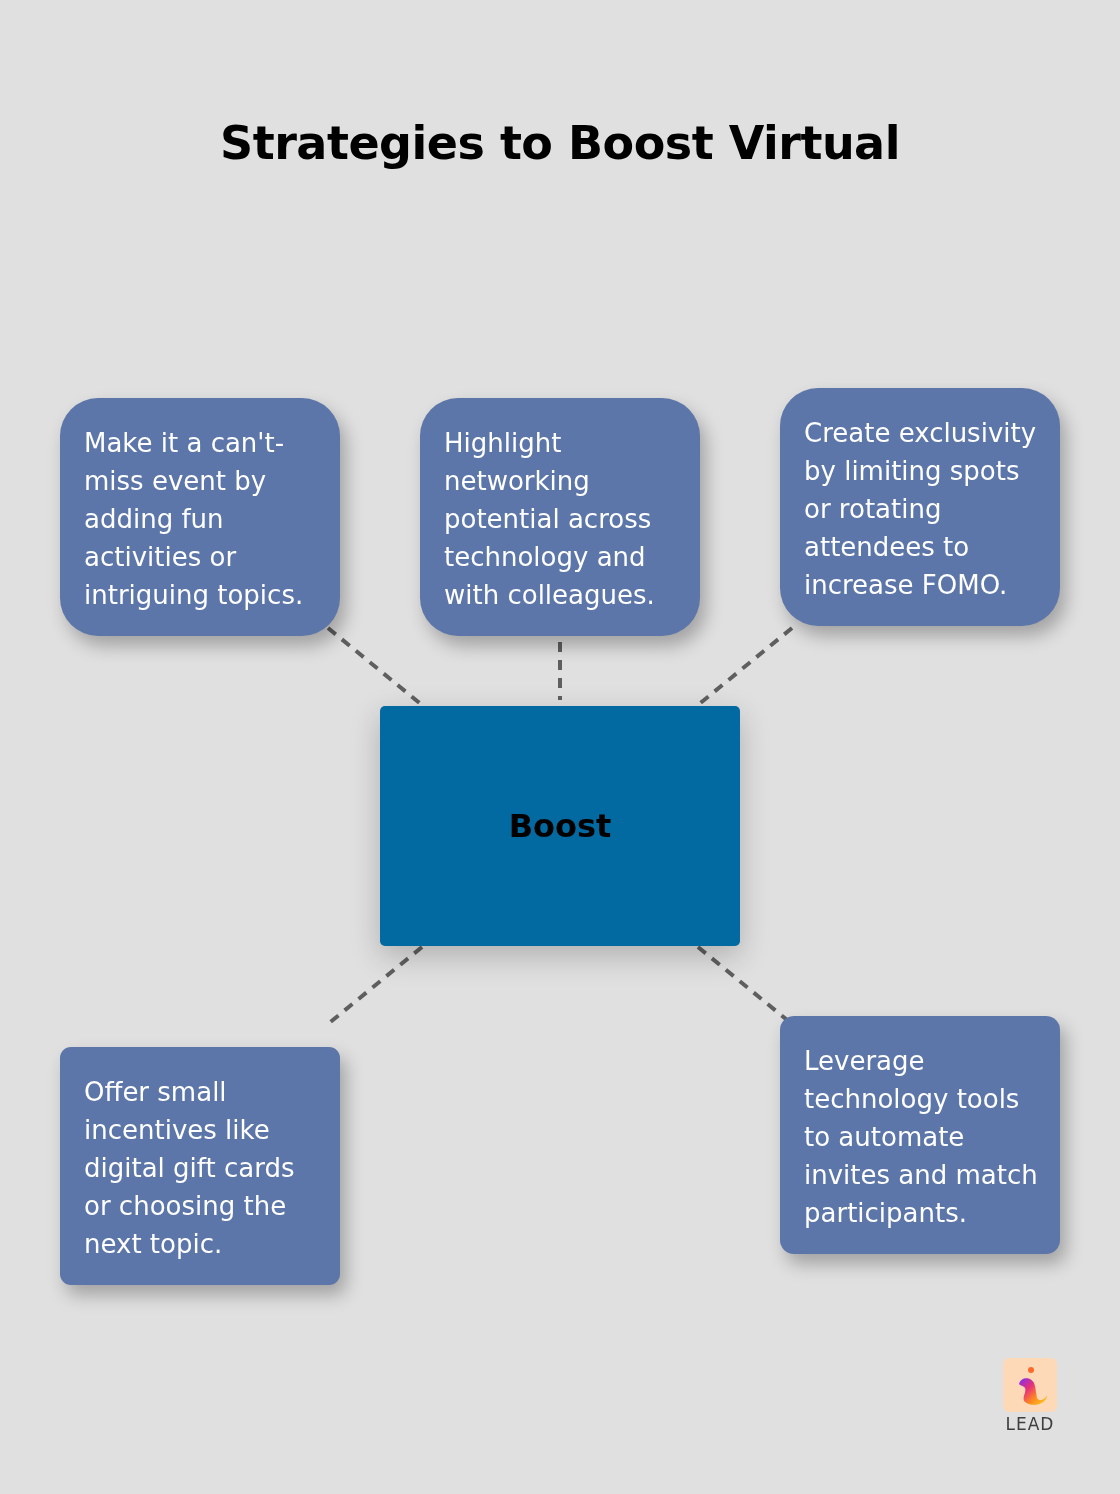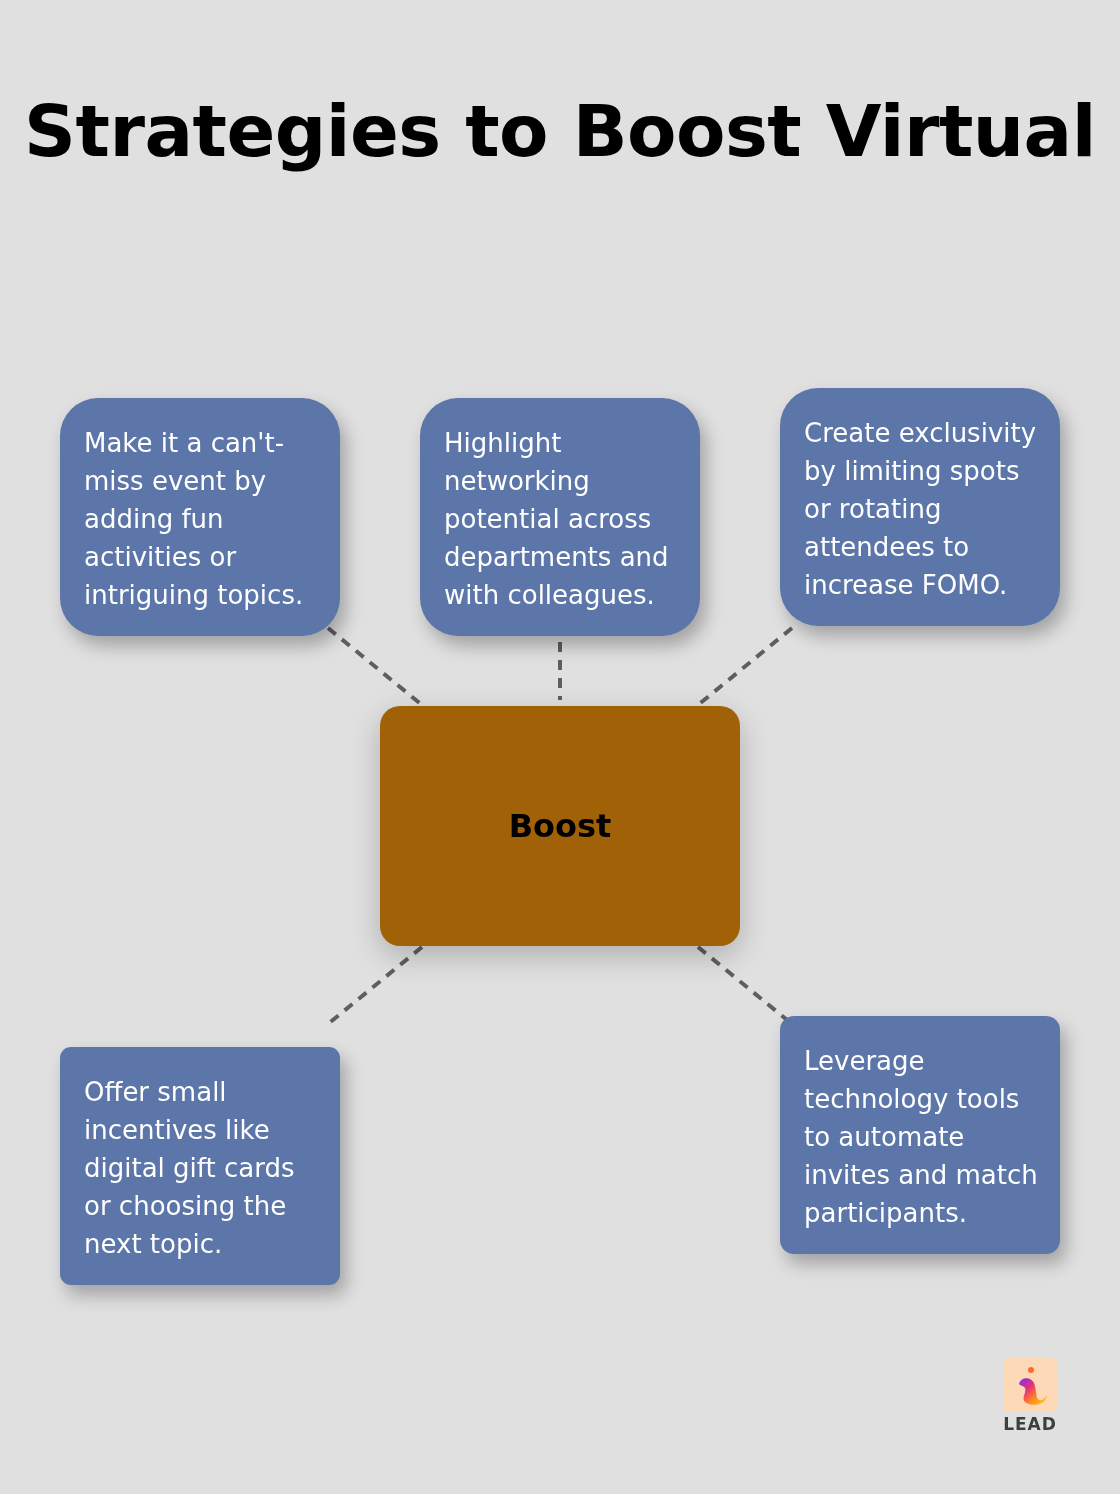--- a/index.html
+++ b/index.html
@@ -3,50 +3,50 @@
 <meta charset="utf-8">
 <style>
   html, body { margin: 0; padding: 0; }
   body {
     width: 1120px; height: 1494px;
     background: #dfe0df;
     position: relative; overflow: hidden;
     font-family: "Liberation Sans", "DejaVu Sans", sans-serif;
   }
   .title {
-    position: absolute; left: 0; top: 92px; width: 1120px;
-    text-align: center; font-weight: bold; font-size: 72px;
+    position: absolute; left: 0; top: 104px; width: 1120px;
+    text-align: center; font-weight: bold; font-size: 46px;
     line-height: 78px; color: #000;
     font-family: "DejaVu Sans", sans-serif; letter-spacing: -0.5px;
   }
   .connectors { position: absolute; left: 0; top: 0; }
   .card {
     position: absolute; width: 280px; height: 238px;
     background: #5c76a9; border-radius: 38px;
     box-shadow: 6px 10px 18px rgba(0,0,0,0.28);
     box-sizing: border-box; padding: 26px 20px 0 24px;
     color: #ffffff; font-size: 26px; line-height: 38px;
     font-family: "DejaVu Sans", sans-serif;
   }
   .center {
     position: absolute; left: 380px; top: 706px; width: 360px; height: 240px;
-    background: #a16207; border-radius: 20px;
+    background: #0369a1; border-radius: 5px;
     box-shadow: 0 10px 30px rgba(0,0,0,0.22);
     display: flex; align-items: center; justify-content: center;
     text-align: center; font-weight: bold; font-size: 32px; line-height: 48px;
     font-family: "DejaVu Sans", sans-serif; color: #000;
   }
   .center span { width: 230px; }
   .logo {
     position: absolute; left: 1003px; top: 1358px; width: 54px; height: 54px;
     background: #fdd9b8; border-radius: 6px;
   }
   .logo-text {
     position: absolute; left: 990px; top: 1414px; width: 80px;
-    text-align: center; font-weight: bold; font-size: 17px; letter-spacing: 1px;
+    text-align: center; font-weight: normal; font-size: 17px; letter-spacing: 1px;
     color: #3d3f3f; font-family: "DejaVu Sans", sans-serif;
   }
 </style>
 </head>
 <body>
 
 <div class="title">
   <div>Strategies to Boost Virtual</div>
 </div>
 
@@ -57,21 +57,21 @@
     <line x1="792" y1="628" x2="698" y2="705"></line>
     <line x1="422" y1="947" x2="328" y2="1024"></line>
     <line x1="698" y1="947" x2="792" y2="1024"></line>
   </g>
 </svg>
 
 <div class="card" style="left:60px; top:398px;">
   <span>Make it a can't-miss event by adding fun activities or intriguing topics.</span>
 </div>
 <div class="card" style="left:420px; top:398px;">
-  <span>Highlight networking potential across departments and with colleagues.</span>
+  <span>Highlight networking potential across technology and with colleagues.</span>
 </div>
 <div class="card" style="left:780px; top:388px;">
   <span>Create exclusivity by limiting spots or rotating attendees to increase FOMO.</span>
 </div>
 <div class="card" style="left:60px; top:1047px;border-radius:11px;">
   <span>Offer small incentives like digital gift cards or choosing the next topic.</span>
 </div>
 <div class="card" style="left:780px; top:1016px;border-radius:14px;">
   <span>Leverage technology tools to automate invites and match participants.</span>
 </div>

